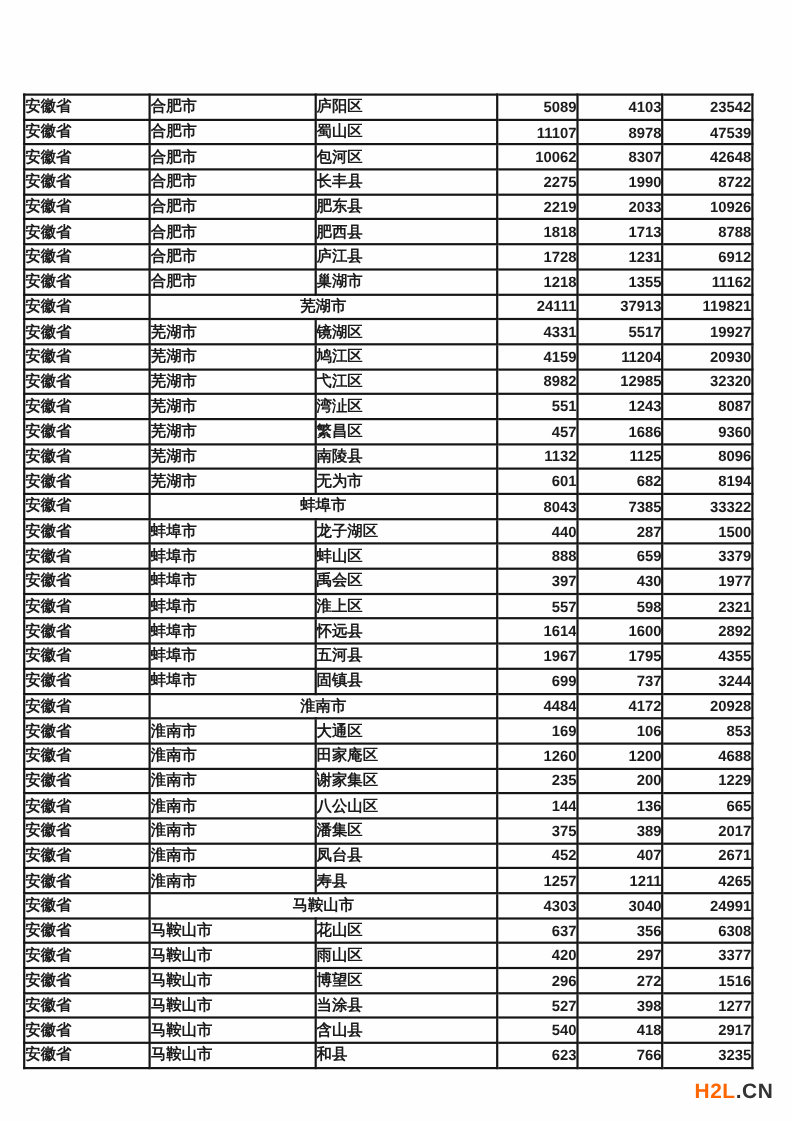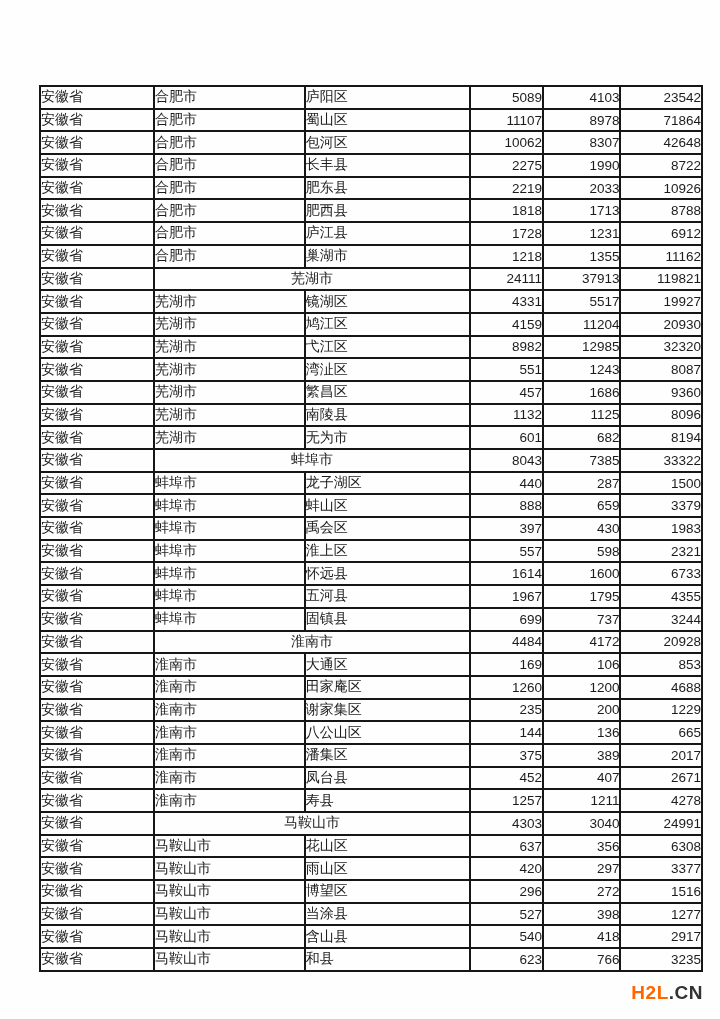--- a/index.html
+++ b/index.html
@@ -11,25 +11,26 @@
     overflow: hidden;
   }
   .page {
     position: relative;
     width: 720px;
     height: 1019px;
     background: #fefefe;
   }
   table.stats {
     position: absolute;
-    left: 39px;
+    left: 21px;
     top: 85px;
     border-collapse: collapse;
     table-layout: fixed;
     width: 664px;
+    font-weight: bold;
   }
   table.stats td {
     border: 2px solid #161616;
     height: 20.7px;
     padding: 0;
     overflow: hidden;
     white-space: nowrap;
     color: #1c1c1c;
     vertical-align: middle;
   }
@@ -84,21 +85,21 @@
           <td class="c-num">5089</td>
           <td class="c-num">4103</td>
           <td class="c-num">23542</td>
         </tr>
         <tr>
           <td class="c-text">安徽省</td>
           <td class="c-text">合肥市</td>
           <td class="c-text">蜀山区</td>
           <td class="c-num">11107</td>
           <td class="c-num">8978</td>
-          <td class="c-num">71864</td>
+          <td class="c-num">47539</td>
         </tr>
         <tr>
           <td class="c-text">安徽省</td>
           <td class="c-text">合肥市</td>
           <td class="c-text">包河区</td>
           <td class="c-num">10062</td>
           <td class="c-num">8307</td>
           <td class="c-num">42648</td>
         </tr>
         <tr>
@@ -226,37 +227,37 @@
           <td class="c-num">888</td>
           <td class="c-num">659</td>
           <td class="c-num">3379</td>
         </tr>
         <tr>
           <td class="c-text">安徽省</td>
           <td class="c-text">蚌埠市</td>
           <td class="c-text">禹会区</td>
           <td class="c-num">397</td>
           <td class="c-num">430</td>
-          <td class="c-num">1983</td>
+          <td class="c-num">1977</td>
         </tr>
         <tr>
           <td class="c-text">安徽省</td>
           <td class="c-text">蚌埠市</td>
           <td class="c-text">淮上区</td>
           <td class="c-num">557</td>
           <td class="c-num">598</td>
           <td class="c-num">2321</td>
         </tr>
         <tr>
           <td class="c-text">安徽省</td>
           <td class="c-text">蚌埠市</td>
           <td class="c-text">怀远县</td>
           <td class="c-num">1614</td>
           <td class="c-num">1600</td>
-          <td class="c-num">6733</td>
+          <td class="c-num">2892</td>
         </tr>
         <tr>
           <td class="c-text">安徽省</td>
           <td class="c-text">蚌埠市</td>
           <td class="c-text">五河县</td>
           <td class="c-num">1967</td>
           <td class="c-num">1795</td>
           <td class="c-num">4355</td>
         </tr>
         <tr>
@@ -321,21 +322,21 @@
           <td class="c-num">452</td>
           <td class="c-num">407</td>
           <td class="c-num">2671</td>
         </tr>
         <tr>
           <td class="c-text">安徽省</td>
           <td class="c-text">淮南市</td>
           <td class="c-text">寿县</td>
           <td class="c-num">1257</td>
           <td class="c-num">1211</td>
-          <td class="c-num">4278</td>
+          <td class="c-num">4265</td>
         </tr>
         <tr>
           <td class="c-text">安徽省</td>
           <td class="c-merged" colspan="2">马鞍山市</td>
           <td class="c-num">4303</td>
           <td class="c-num">3040</td>
           <td class="c-num">24991</td>
         </tr>
         <tr>
           <td class="c-text">安徽省</td>

